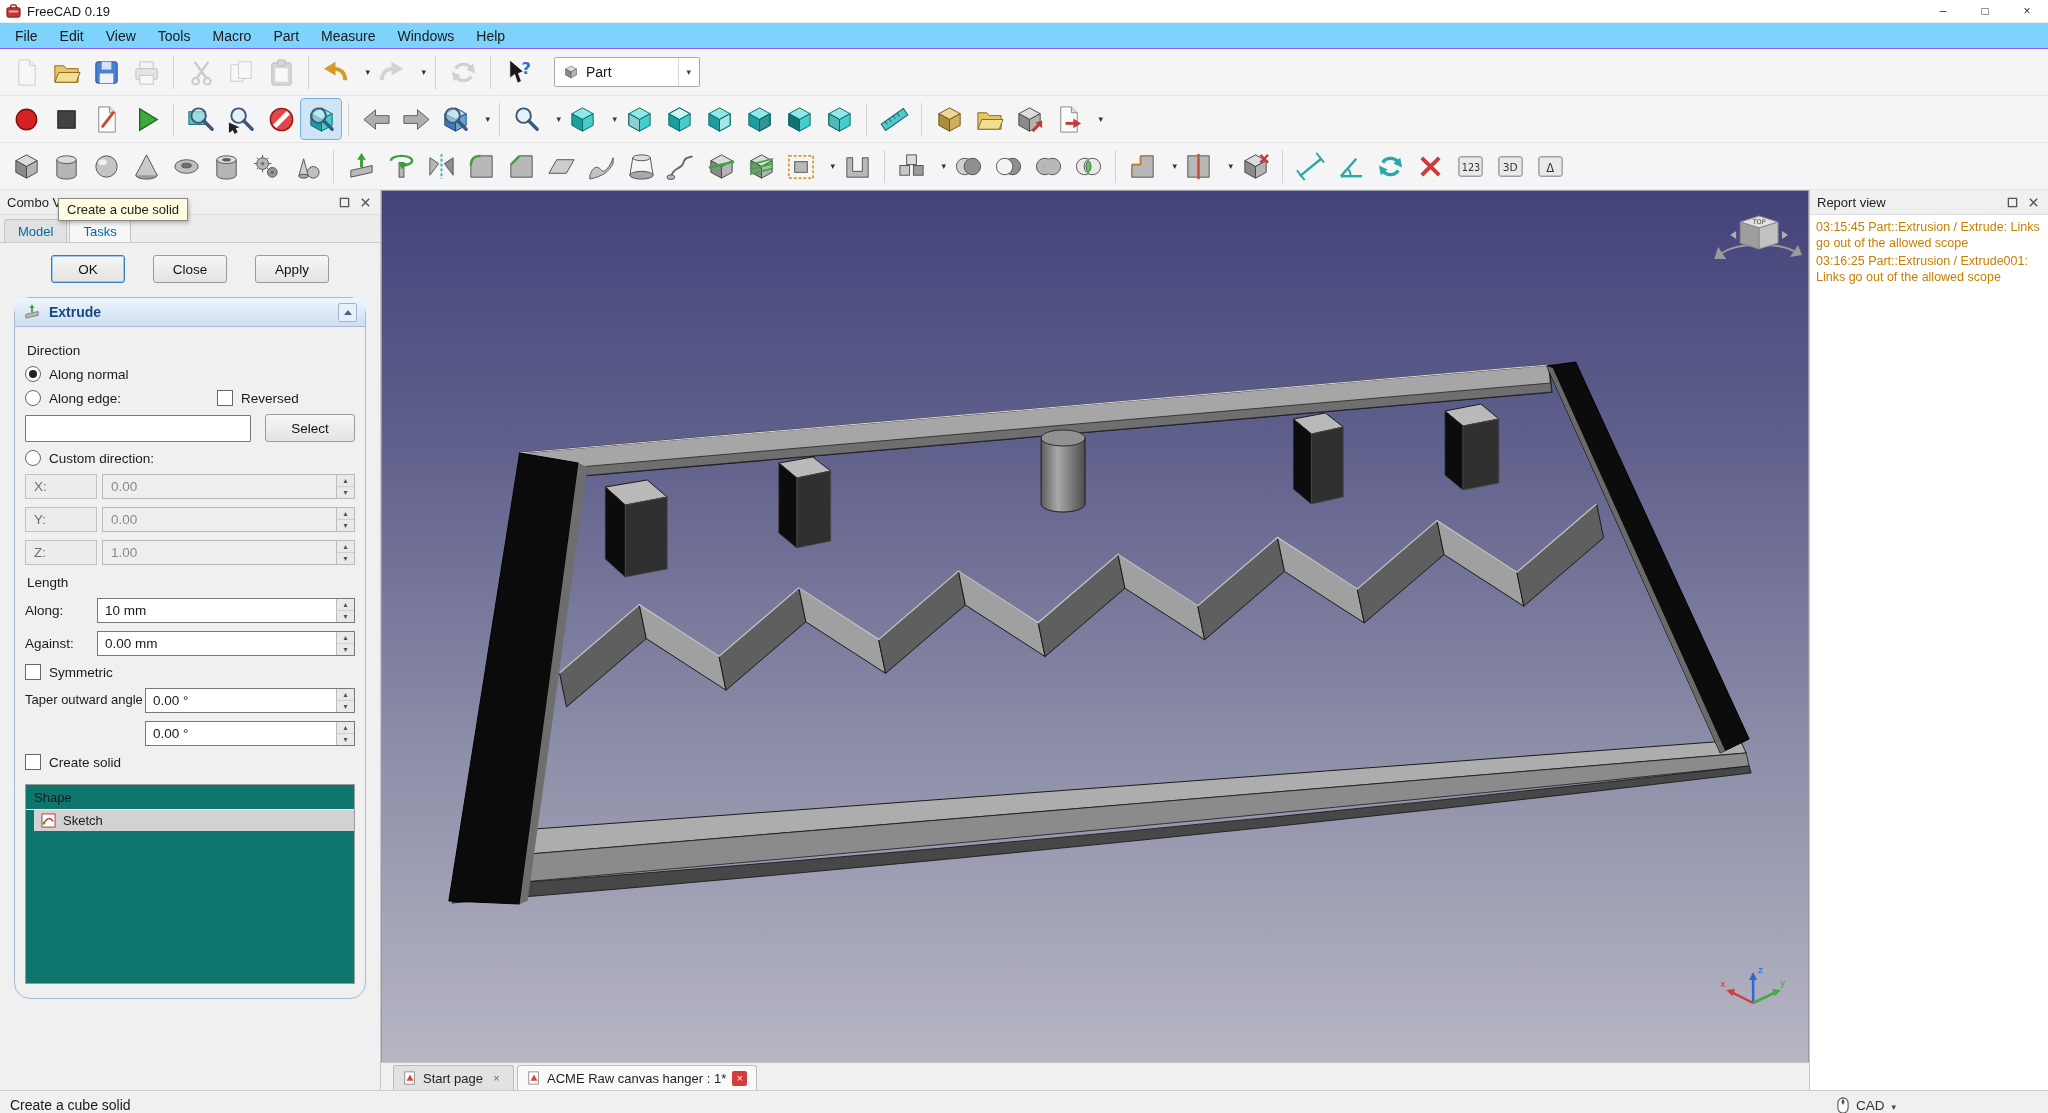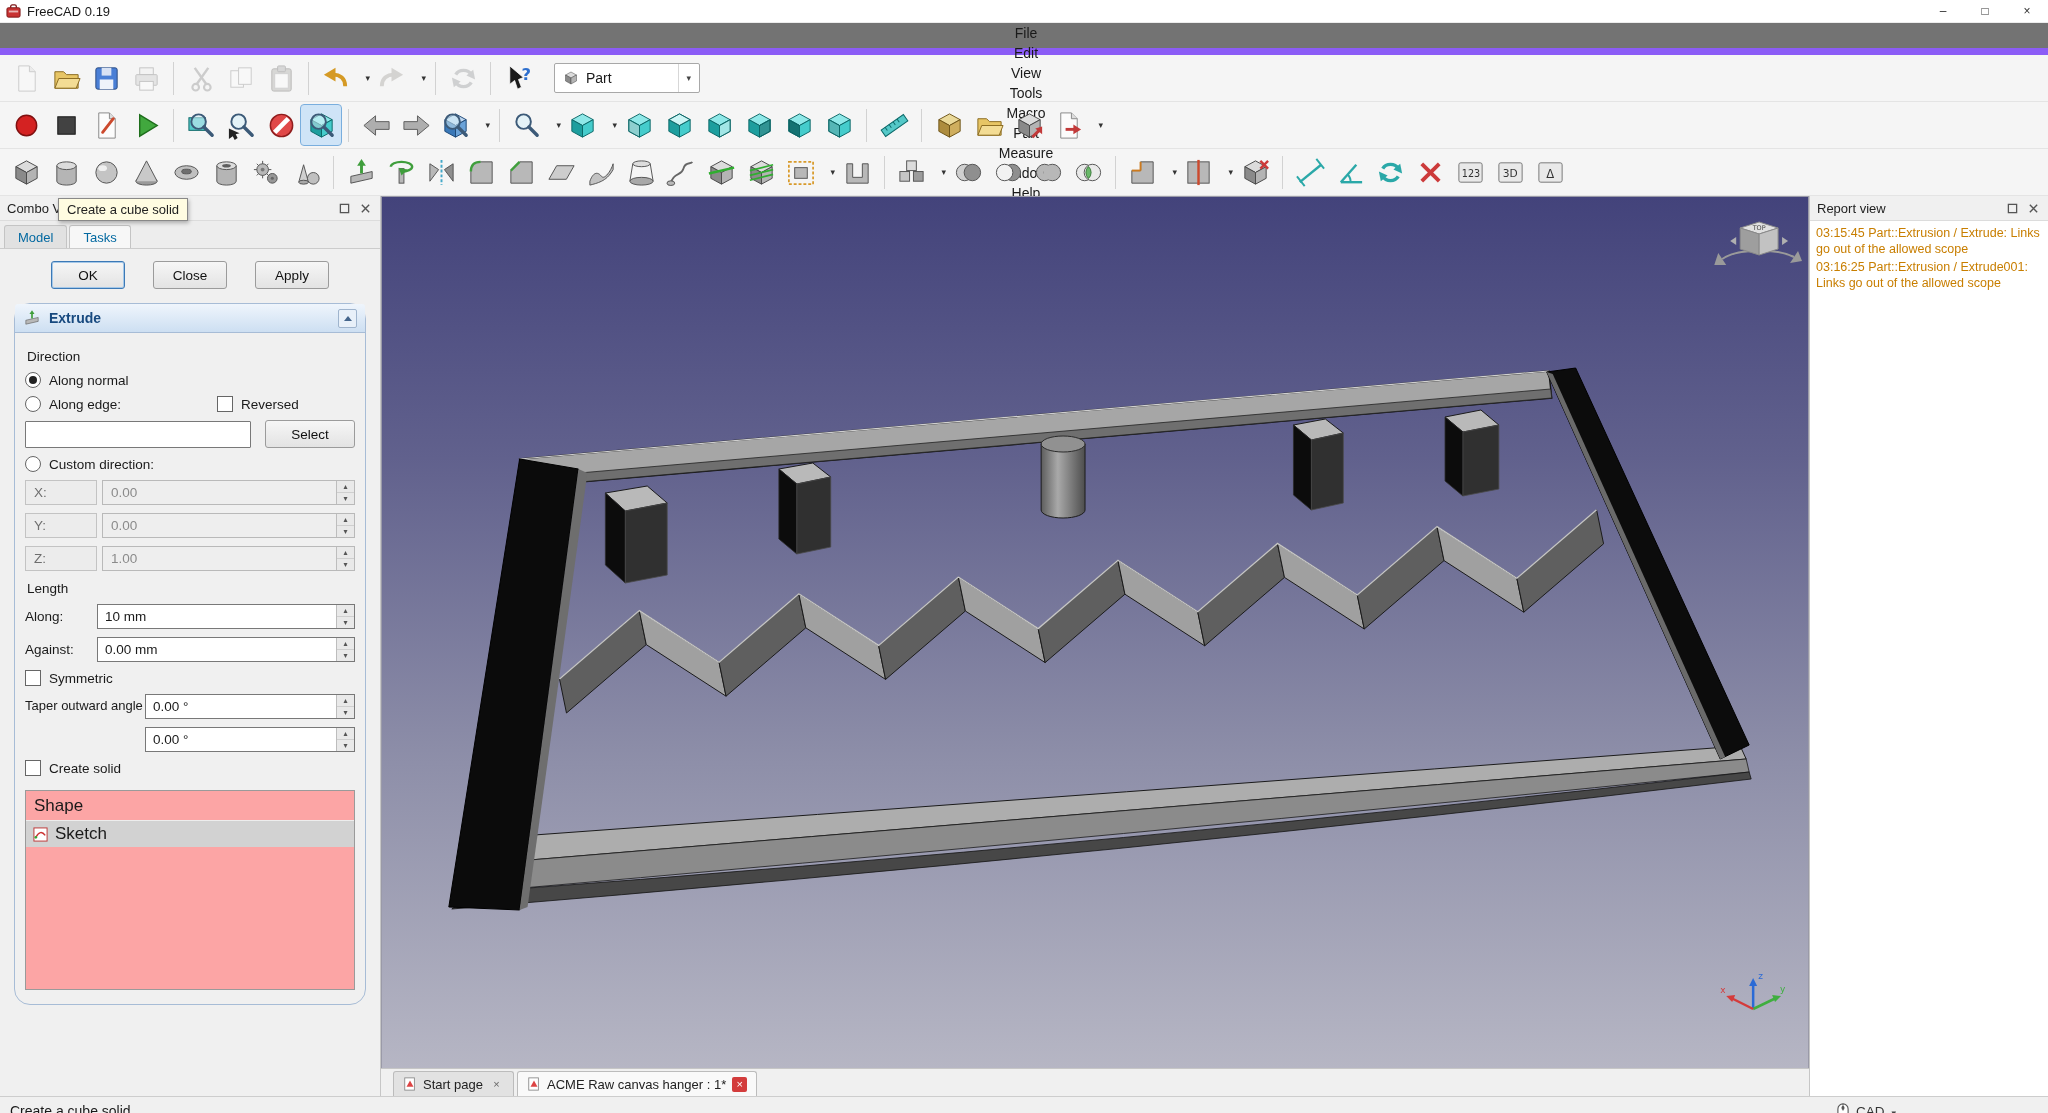--- a/index.html
+++ b/index.html
@@ -4,21 +4,21 @@
 <style>
   html,body{margin:0;padding:0;background:#666;}
   .app{position:relative;width:2048px;height:1113px;background:#f0f0f0;overflow:hidden;
        font-family:"Liberation Sans","DejaVu Sans",sans-serif;color:#1a1a1a;-webkit-font-smoothing:antialiased;}
   
   .titlebar{height:22px;background:#ffffff;display:flex;align-items:center;padding-left:6px;font-size:13px;border-bottom:1px solid #ececec;}
   .appicon{width:15px;height:15px;margin-right:6px;display:inline-flex;}
   .wincontrols{margin-left:auto;display:flex;height:100%;}
   .wincontrols span{width:42px;display:flex;align-items:center;justify-content:center;font-size:12px;color:#333;}
   
-  .menubar{height:25px;background:#737373;display:flex;align-items:center;font-size:14px;border-bottom:7px solid #8b5cf6;padding-left:4px;flex-direction:column;}
+  .menubar{height:25px;background:#7dd3fc;display:flex;align-items:center;font-size:14px;border-bottom:1px solid #8b5cf6;padding-left:4px;}
   .mitem{padding:2px 11px;border-radius:2px;}
   
   .tbrow{height:46px;display:flex;align-items:center;background:#f5f5f5;border-bottom:1px solid #e4e4e4;padding-left:6px;}
   .tbtn{width:40px;height:40px;display:flex;align-items:center;justify-content:center;position:relative;border-radius:3px;flex:none;}
   .tbtn svg{width:31px;height:31px;display:block;}
   .tbtn.hasdd{width:52px;justify-content:flex-start;padding-left:4px;}
   .ddc{position:absolute;right:2px;top:50%;transform:translateY(-50%);font-size:9px;color:#333;}
   .ddc::before{content:"▾";}
   .tbtn.disabled svg{opacity:.38;filter:grayscale(.95);}
   .tbtn.pressed{background:#cfe4f7;outline:1px solid #79aede;}
@@ -62,24 +62,24 @@
   .xyzlbl{width:72px;height:25px;background:#ececec;border:1px solid #c3c3c3;display:flex;align-items:center;padding-left:8px;margin-right:5px;flex:none;box-sizing:border-box;color:#6e6e6e;}
   .alnlbl{width:72px;flex:none;}
   .spin{flex:1;height:25px;background:#fff;border:1px solid #787878;display:flex;align-items:center;padding-left:7px;box-sizing:border-box;position:relative;}
   .spin.dis{background:#eeeeee;border-color:#b9b9b9;color:#8b8b8b;padding-left:8px;}
   .spinbtns{margin-left:auto;width:17px;align-self:stretch;display:flex;flex-direction:column;border-left:1px solid #bdbdbd;flex:none;}
   .spinbtns i{flex:1;display:flex;align-items:center;justify-content:center;background:#e9e9e9;font-style:normal;color:#555;}
   .spinbtns i:first-child{border-bottom:1px solid #cfcfcf;}
   .spinbtns i.up::before{content:"▴";font-size:8px;}
   .spinbtns i.dn::before{content:"▾";font-size:8px;}
   .taperlbl{width:120px;flex:none;font-size:13px;line-height:1.1;}
-  .shapebox{margin-top:14px;border:1px solid #9a9a9a;background:#fca5a5;height:198px;font-size:17px;overflow:hidden;}
+  .shapebox{margin-top:14px;border:1px solid #9a9a9a;background:#0f766e;height:198px;font-size:13px;overflow:hidden;}
   .shapehdr{padding:5px 8px 4px;border-bottom:1px solid #ededed;}
   .shaperow{display:flex;align-items:center;gap:7px;padding:3px 7px;}
-  .shaperow.sel{background:#d2d2d2;}
+  .shaperow.sel{background:#d2d2d2;margin-left:8px;}
   .shaperow svg{width:15px;height:15px;flex:none;}
   
   .viewport{flex:1;min-width:0;display:flex;flex-direction:column;}
   .scene-wrap{flex:1;position:relative;background:linear-gradient(180deg,#43437b 0%,#61618d 30%,#8e8fa9 65%,#b6b6c4 100%);border:1px solid #9a9aa8;border-bottom:none;overflow:hidden;}
   .scene{position:absolute;inset:0;width:100%;height:100%;}
   .mdi-tabs{height:27px;background:#f0f0f0;border-top:1px solid #c6c6c6;display:flex;align-items:flex-end;gap:3px;padding-left:12px;flex:none;}
   .mtab{height:24px;display:flex;align-items:center;gap:6px;padding:0 9px;font-size:13px;background:#e2e2e2;border:1px solid #bcbcbc;border-bottom:none;border-radius:3px 3px 0 0;color:#222;}
   .mtab.active{background:#f9f9f9;}
   .mtab svg{width:14px;height:14px;flex:none;}
   .mclose{width:15px;height:15px;display:flex;align-items:center;justify-content:center;font-size:11px;color:#666;border-radius:2px;}

